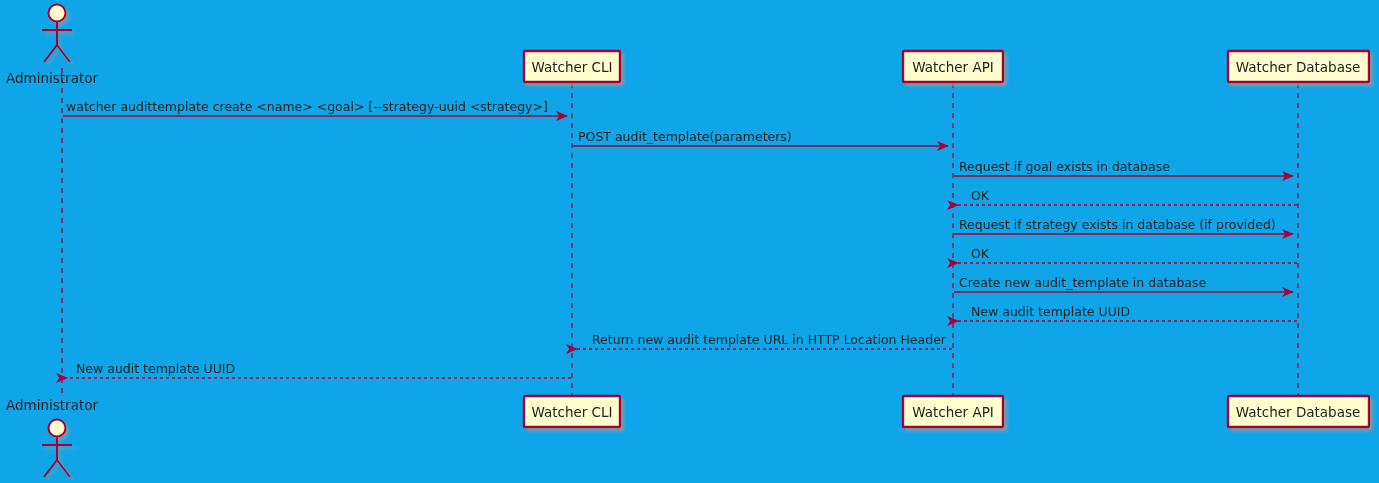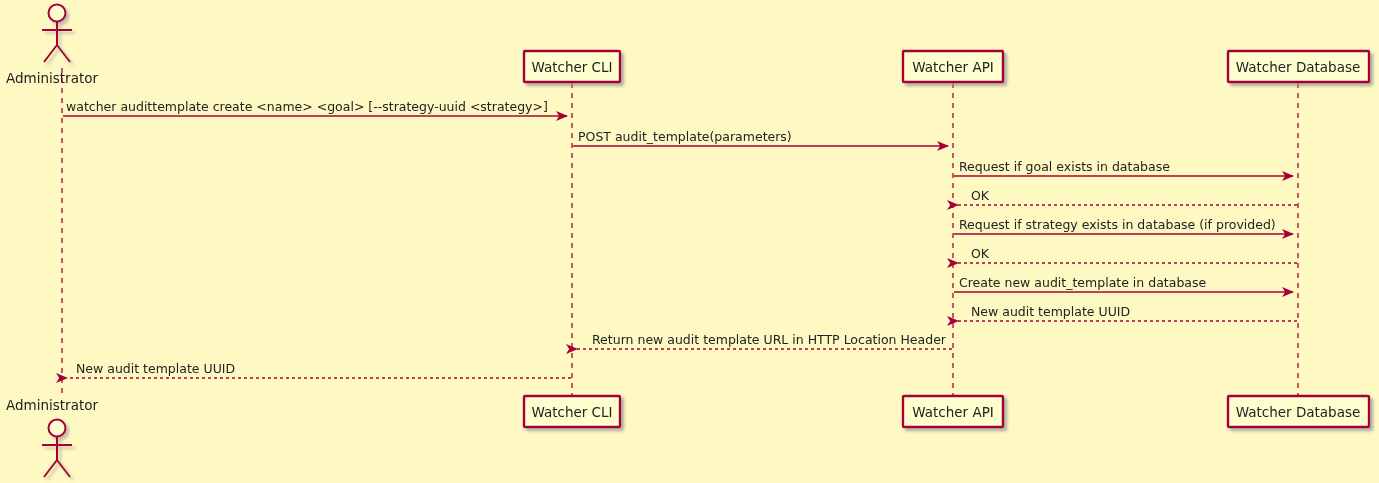--- a/index.html
+++ b/index.html
@@ -8,21 +8,21 @@
     padding: 0;
     background: #FFFFFF;
   }
   body {
     font-family: "DejaVu Sans", sans-serif;
   }
   #diagram-root {
     position: relative;
     width: 1379px;
     height: 483px;
-    background: #fef9c3;
+    background: #0ea5e9;
     overflow: hidden;
   }
   #diagram-svg {
     position: absolute;
     top: 0;
     left: 0;
     width: 1379px;
     height: 483px;
   }
   .msg-label {

